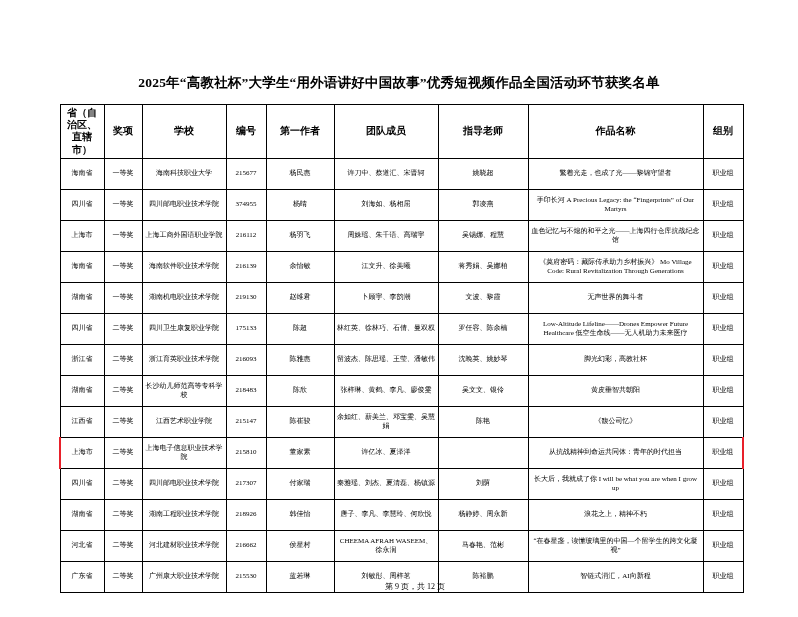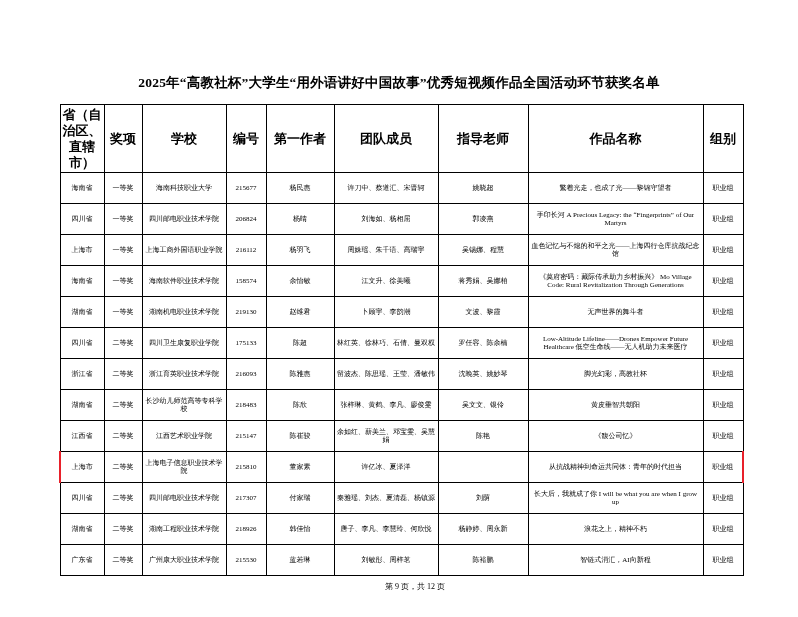--- a/index.html
+++ b/index.html
@@ -49,21 +49,21 @@
     line-height: 1.22;
     padding: 2px 2px;
     color: #000;
     vertical-align: middle;
     word-wrap: break-word;
     overflow-wrap: break-word;
   }
   table.awards th {
     text-align: center;
     font-weight: bold;
-    font-size: 13px;
+    font-size: 10px;
     height: 34px;
   }
   table.awards td {
     text-align: center;
     height: 26px;
   }
   td.left-al {
     text-align: left;
     padding-left: 3px;
   }
@@ -139,21 +139,21 @@
             <td>杨民惠</td>
             <td>许刀中、蔡道汇、宋晋轲</td>
             <td>姚晓超</td>
             <td class="left-al">繁着光走，也成了光——黎锦守望者</td>
             <td>职业组</td>
           </tr>
           <tr>
             <td>四川省</td>
             <td>一等奖</td>
             <td>四川邮电职业技术学院</td>
-            <td>206824</td>
+            <td>374955</td>
             <td>杨晴</td>
             <td>刘海如、杨相屈</td>
             <td>郭凌燕</td>
             <td class="left-al">手印长河 A Precious Legacy: the “Fingerprints” of Our Martyrs</td>
             <td>职业组</td>
           </tr>
           <tr>
             <td>上海市</td>
             <td>一等奖</td>
             <td>上海工商外国语职业学院</td>
@@ -161,21 +161,21 @@
             <td>杨羽飞</td>
             <td>周姝瑶、朱千语、高瑞宇</td>
             <td>吴锡娜、程慧</td>
             <td class="left-al">血色记忆与不熄的和平之光——上海四行仓库抗战纪念馆</td>
             <td>职业组</td>
           </tr>
           <tr>
             <td>海南省</td>
             <td>一等奖</td>
             <td>海南软件职业技术学院</td>
-            <td>158574</td>
+            <td>216139</td>
             <td>余怡敏</td>
             <td>江文升、徐美曦</td>
             <td>蒋秀娟、吴娜柏</td>
             <td class="left-al">《莫府密码：藏际传承助力乡村振兴》 Mo Village Code: Rural Revitalization Through Generations</td>
             <td>职业组</td>
           </tr>
           <tr>
             <td>湖南省</td>
             <td>一等奖</td>
             <td>湖南机电职业技术学院</td>
@@ -257,20 +257,31 @@
             <td>二等奖</td>
             <td>湖南工程职业技术学院</td>
             <td>218926</td>
             <td>韩佳怡</td>
             <td>唐子、李凡、李慧玲、何欣悦</td>
             <td>杨静婷、周永新</td>
             <td class="left-al">浪花之上，精神不朽</td>
             <td>职业组</td>
           </tr>
           <tr>
+            <td>河北省</td>
+            <td>二等奖</td>
+            <td>河北建材职业技术学院</td>
+            <td>216662</td>
+            <td>侯星村</td>
+            <td>CHEEMA AFRAH WASEEM、徐永润</td>
+            <td>马春艳、范彬</td>
+            <td class="left-al">“在春星盏，读懂玻璃里的中国—个留学生的跨文化凝视”</td>
+            <td>职业组</td>
+          </tr>
+          <tr>
             <td>广东省</td>
             <td>二等奖</td>
             <td>广州康大职业技术学院</td>
             <td>215530</td>
             <td>蓝若琳</td>
             <td>刘敏彤、周梓茗</td>
             <td>陈裕鹏</td>
             <td class="left-al">智链式消汇，AI向新程</td>
             <td>职业组</td>
           </tr>

